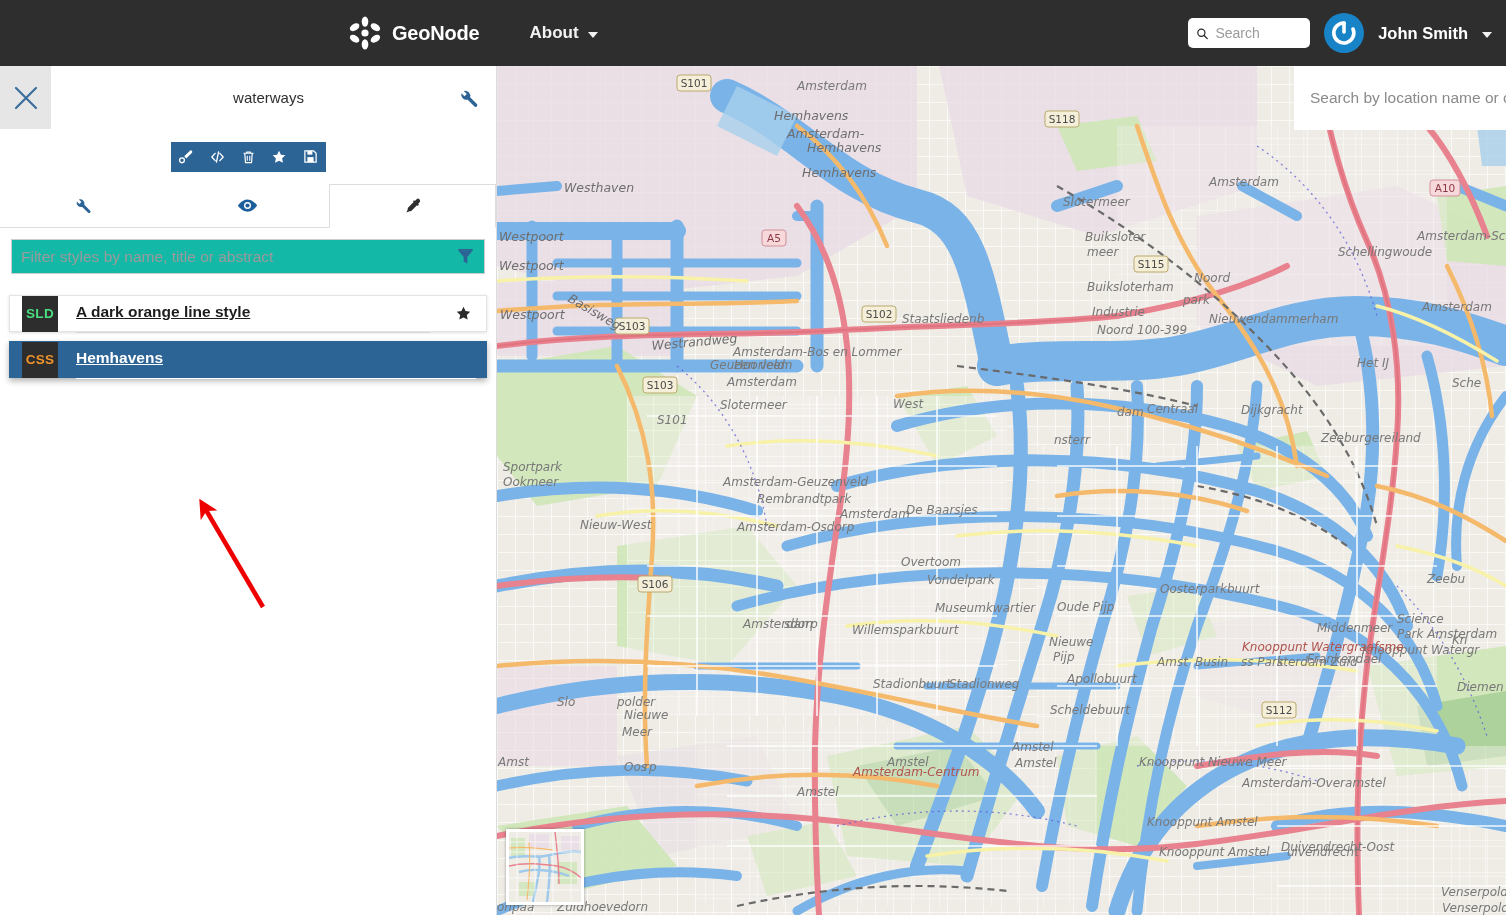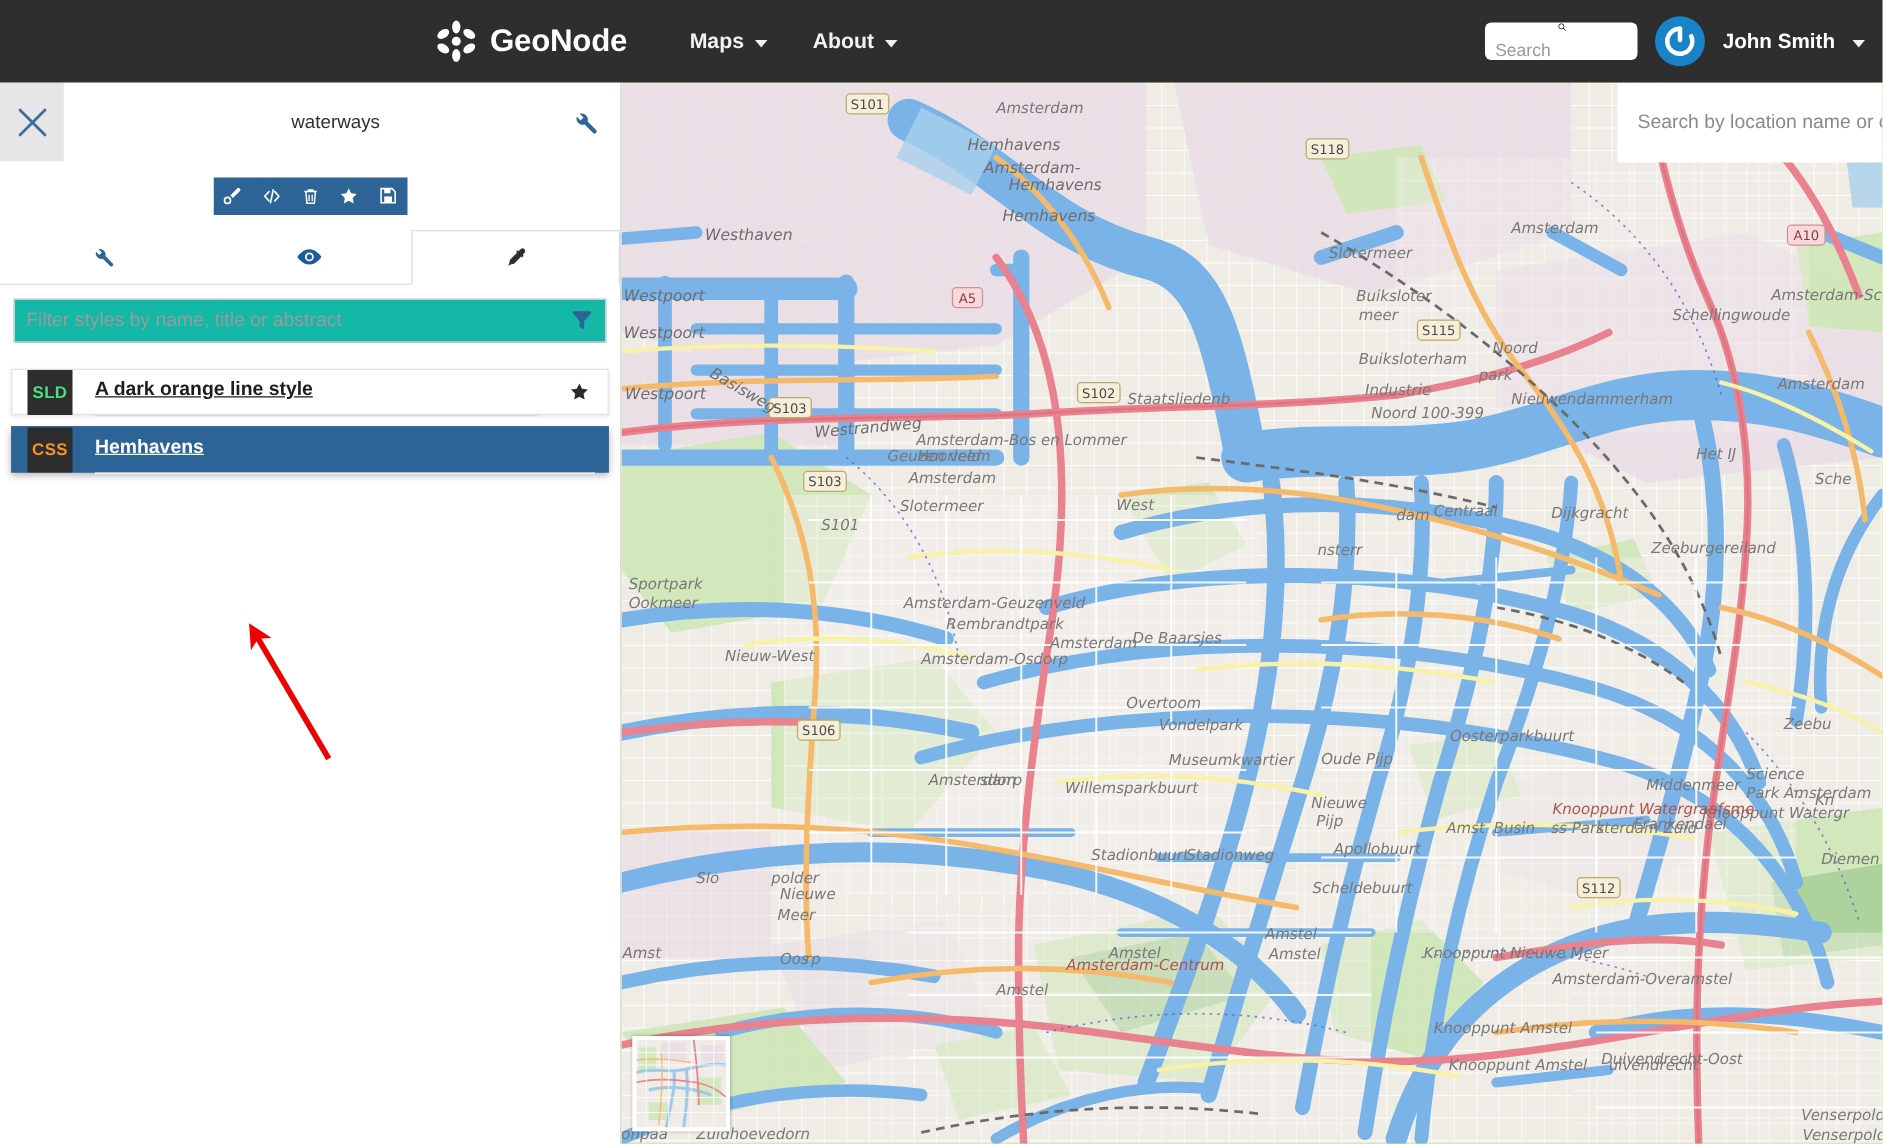--- a/index.html
+++ b/index.html
@@ -20,21 +20,21 @@
     display: flex; align-items: center;
     z-index: 50;
   }
   .nav-center {
     position: absolute; left: 348px; top: 0; height: 66px;
     display: flex; align-items: center; gap: 0;
   }
   .brand { display: flex; align-items: center; gap: 10px; margin-right: 32px; }
   .brand-logo { width: 34px; height: 34px; position: relative; display: block; }
   .brand-text {
-    color: #fff; font-size: 25px; font-weight: bold; letter-spacing: -0.2px;
+    color: #fff; font-size: 20px; font-weight: bold; letter-spacing: -0.2px;
     font-family: "Liberation Sans", sans-serif;
   }
   .nav-item {
     color: #f2f2f2; font-size: 17px; font-weight: bold;
     padding: 0 18px; height: 66px; display: flex; align-items: center;
     gap: 9px; cursor: pointer; white-space: nowrap;
   }
   .caret {
     width: 0; height: 0; display: inline-block;
     border-left: 5.5px solid transparent;
@@ -44,40 +44,39 @@
   }
   .nav-right {
     position: absolute; right: 14px; top: 0; height: 66px;
     display: flex; align-items: center; gap: 14px;
   }
   .searchbox {
     background: #fff; border-radius: 5px;
     width: 120px; height: 30px;
     display: flex; align-items: center; padding: 0 8px; gap: 7px;
     width: 122px;
-    flex-direction: column;
   }
   .searchbox input {
     border: none; outline: none; font-size: 14px; color: #555;
     font-family: "Liberation Sans", sans-serif; width: 100%;
     background: transparent;
   }
   .searchbox input::placeholder { color: #9a9a9a; }
   .avatar {
     width: 40px; height: 40px; border-radius: 50%;
     background: #1884c7; display: flex; align-items: center; justify-content: center;
     flex: none;
   }
   .username { color: #fff; font-size: 16.5px; font-weight: bold; white-space: nowrap; }
 
   
   .map {
     position: absolute; left: 497px; top: 66px;
     width: 1009px; height: 849px;
-    overflow: hidden; background: #84cc16;
+    overflow: hidden; background: #b91c1c;
   }
   .map svg { display: block; }
   .map-overview {
     position: absolute; left: 9px; bottom: 10px;
     width: 78px; height: 76px;
     background: #fff; border: 3px solid #fff;
     box-shadow: 0 0 3px rgba(0,0,0,.35);
     overflow: hidden;
   }
   .map-search {
@@ -703,24 +702,20 @@
               <ellipse cx="6.6" cy="22.8" rx="5.2" ry="3.3" transform="rotate(32 6.6 22.8)"></ellipse>
               <ellipse cx="27.4" cy="11.2" rx="5.2" ry="3.3" transform="rotate(32 27.4 11.2)"></ellipse>
               <circle cx="17" cy="17" r="3.6"></circle>
             </g>
           </svg>
         </span>
         <span class="brand-text">GeoNode</span>
       </div>
 
       <div class="nav-item">
-        <span>Maps</span>
-        <i class="caret"></i>
-      </div>
-      <div class="nav-item">
         <span>About</span>
         <i class="caret"></i>
       </div>
     </div>
 
     <div class="nav-right">
       <div class="searchbox">
         <svg width="15" height="15" viewBox="0 0 24 24">
           <circle cx="10.5" cy="10.5" r="7" fill="none" stroke="#2b2b2b" stroke-width="2.4"></circle>
           <path d="M15.8 15.8L22 22" stroke="#2b2b2b" stroke-width="2.6" stroke-linecap="round"></path>

